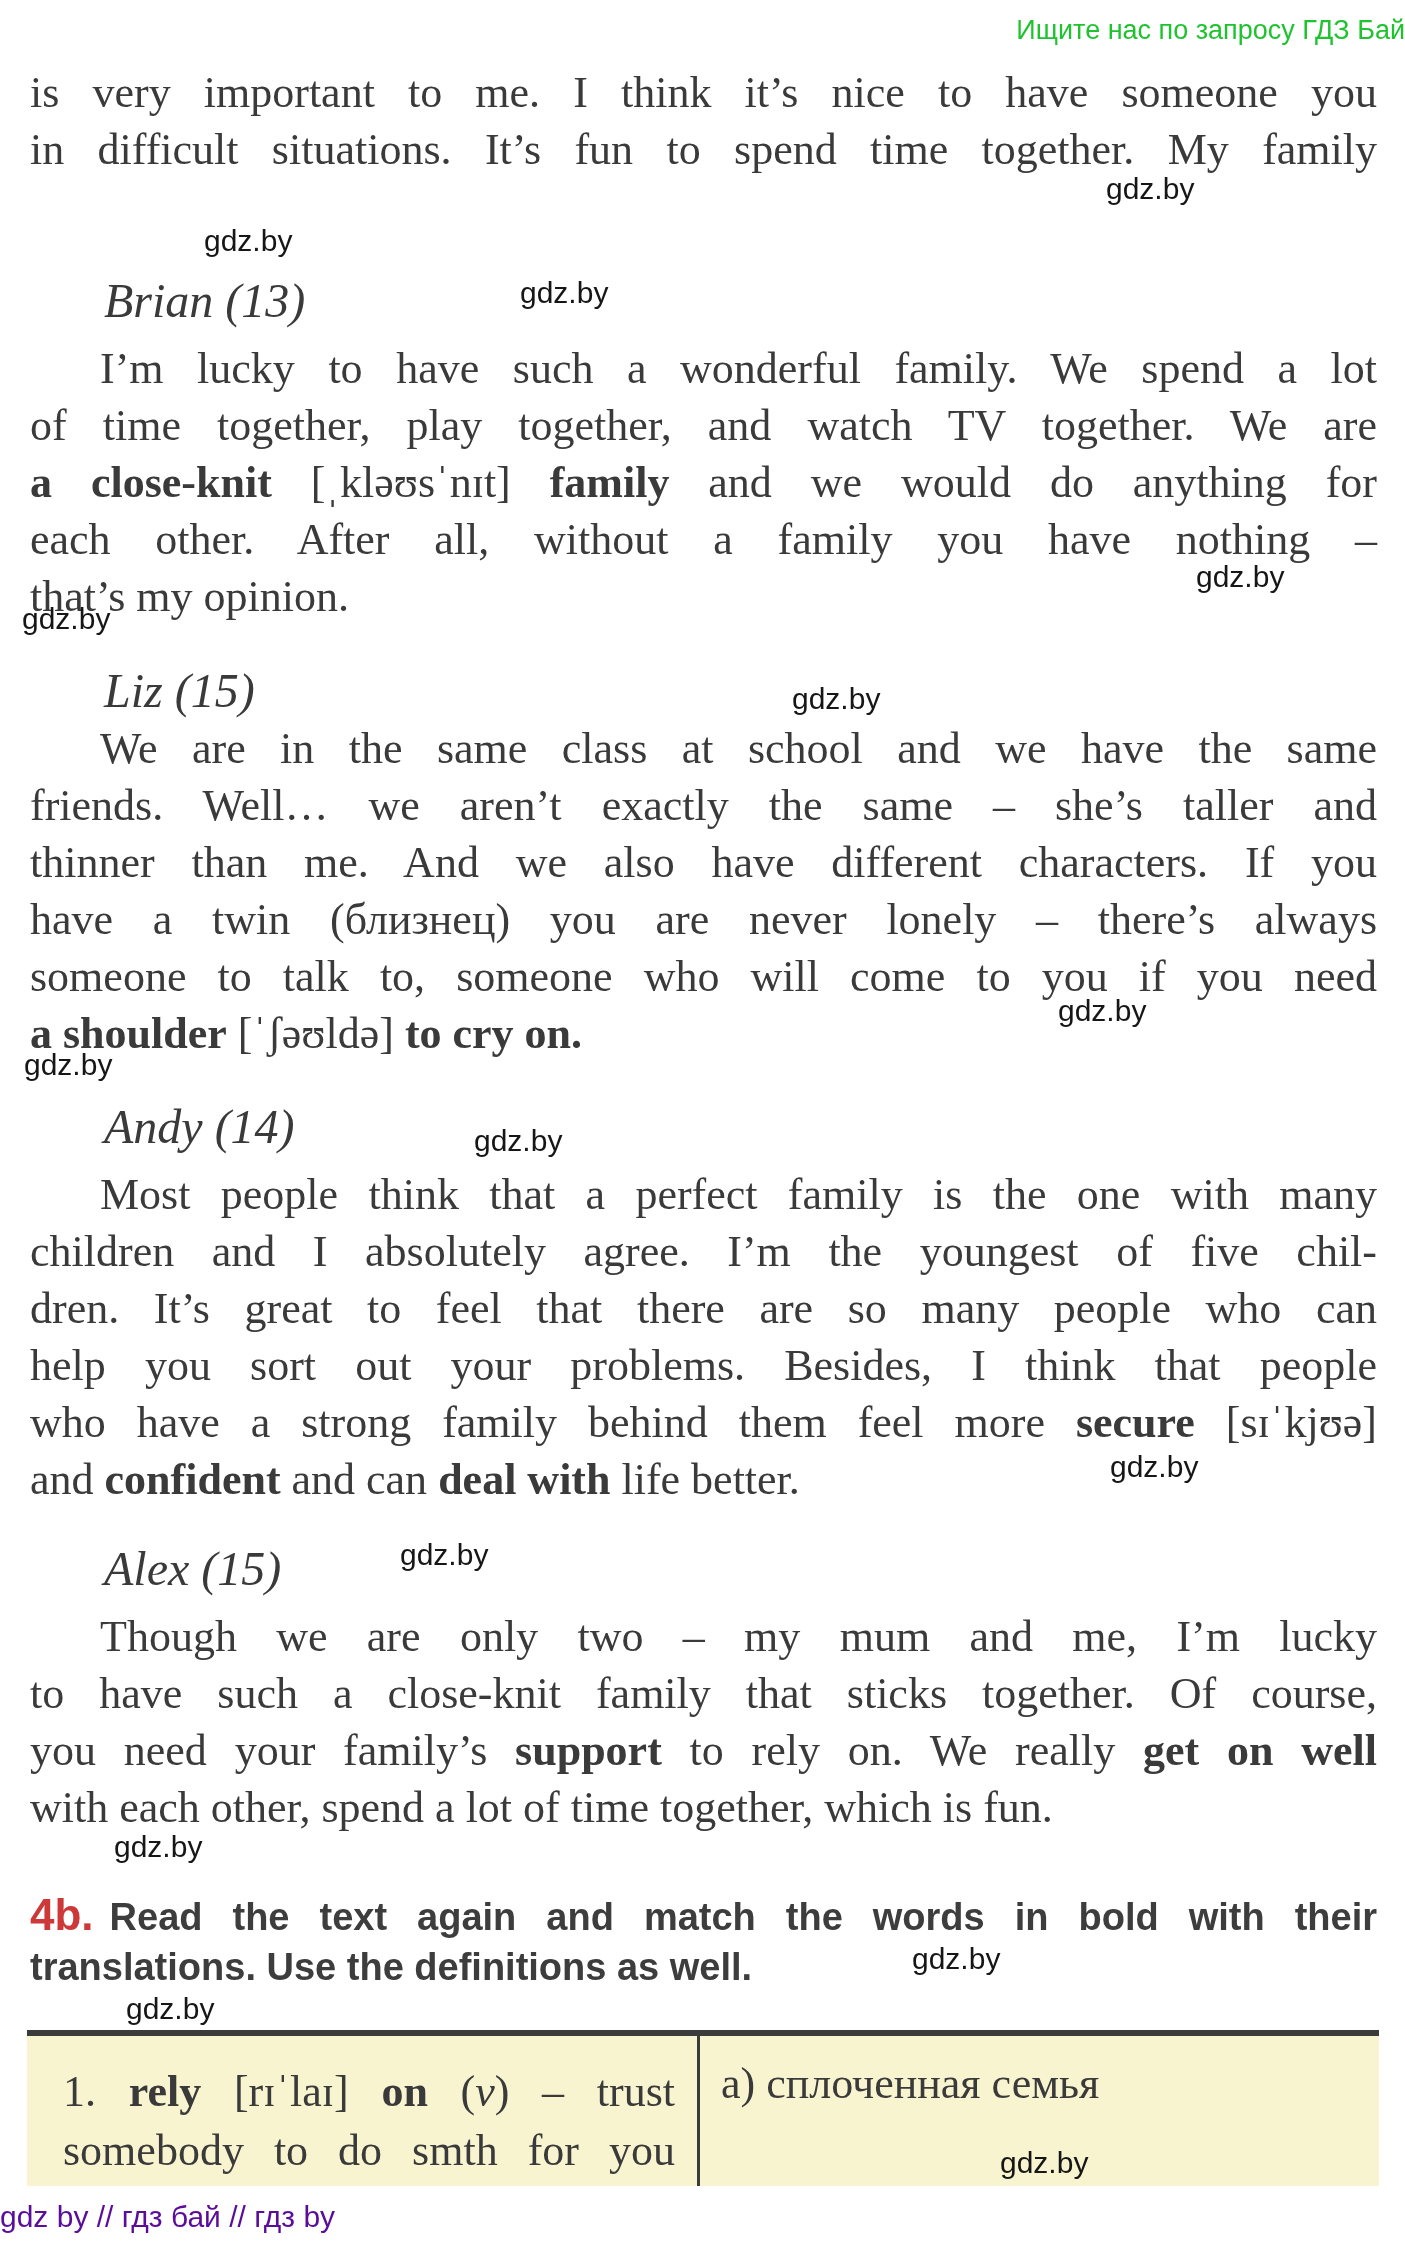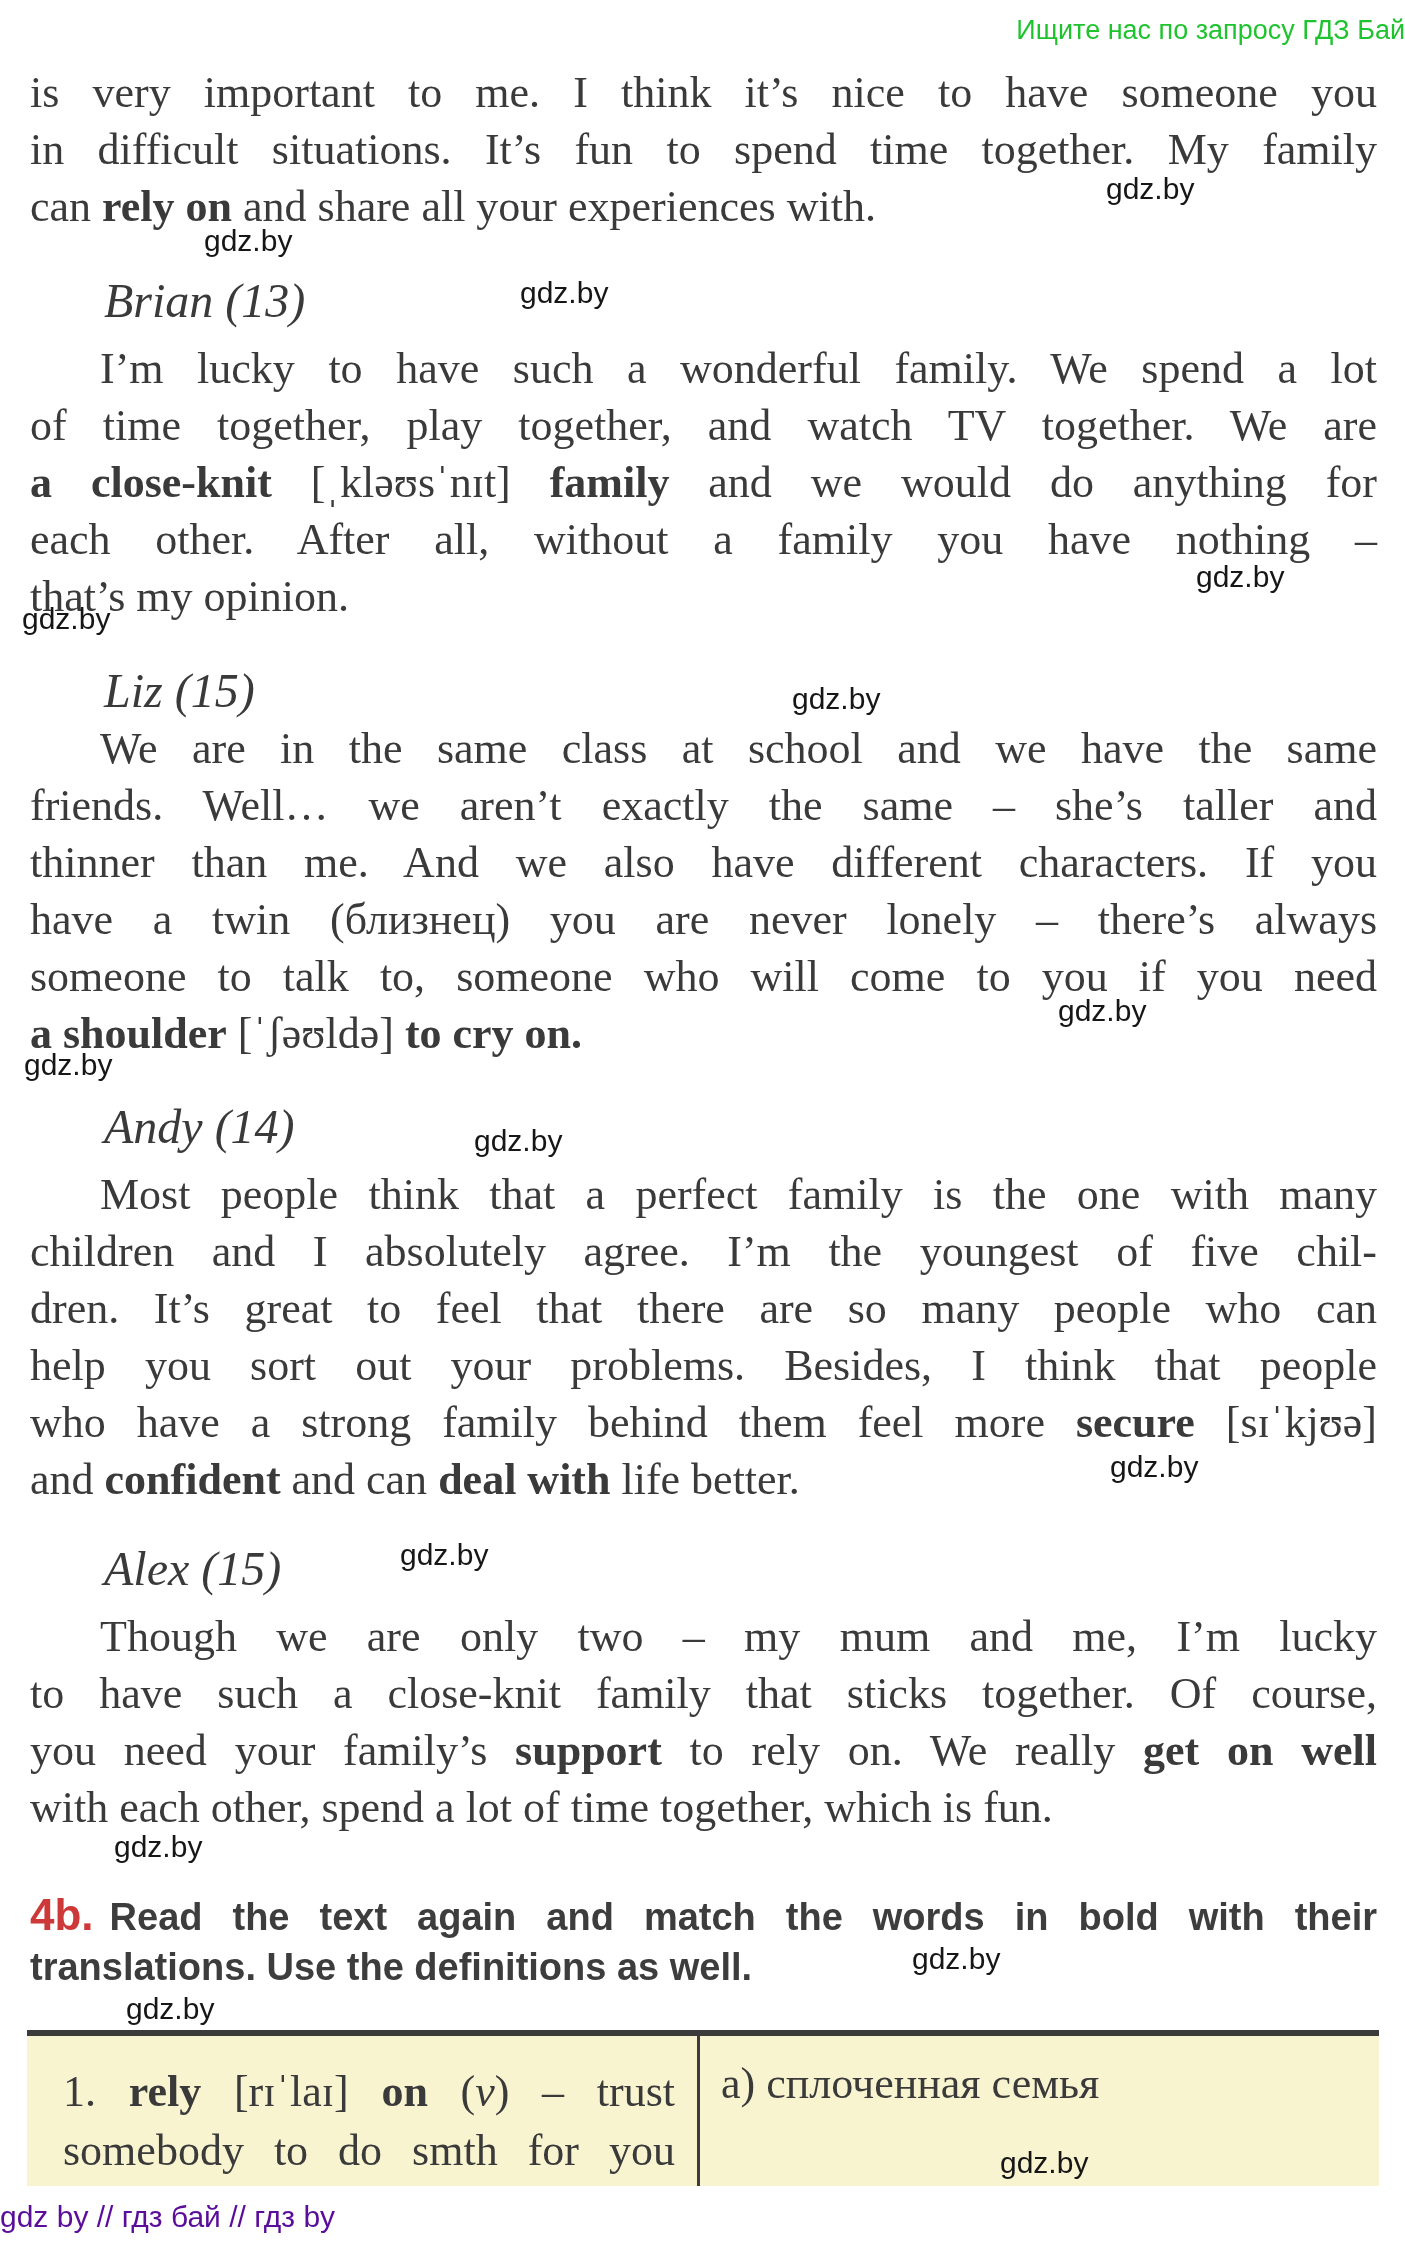--- a/index.html
+++ b/index.html
@@ -88,21 +88,20 @@
 </head>
 <body>
 
 <div class="page">
 
   <div class="header-note">Ищите нас по запросу ГДЗ Бай</div>
 
   <div id="intro" class="para">
       <div class="line j"><span>is very important to me. I think it’s nice to have someone you</span></div>
       <div class="line j"><span>in difficult situations. It’s fun to spend time together. My family</span></div>
-      <div class="line"><span>can </span><span class="b">rely on</span><span> and share all your experiences with.</span></div>
     </div>
 
   <div id="brian-h" class="heading">Brian (13)</div>
   <div id="brian-p" class="para">
       <div class="line j ind"><span>I’m lucky to have such a wonderful family. We spend a lot</span></div>
       <div class="line j"><span>of time together, play together, and watch TV together. We are</span></div>
       <div class="line j"><span class="b">a close-knit</span><span> [ˌkləʊsˈnɪt] </span><span class="b">family</span><span> and we would do anything for</span></div>
       <div class="line j"><span>each other. After all, without a family you have nothing –</span></div>
       <div class="line"><span>that’s my opinion.</span></div>
     </div>

